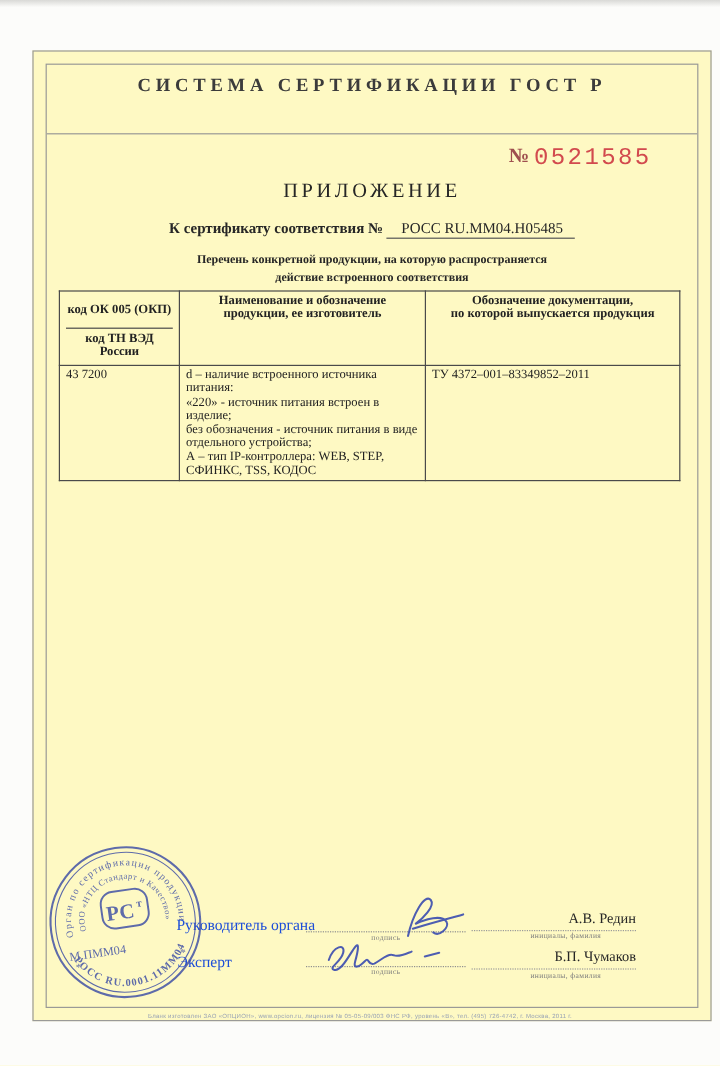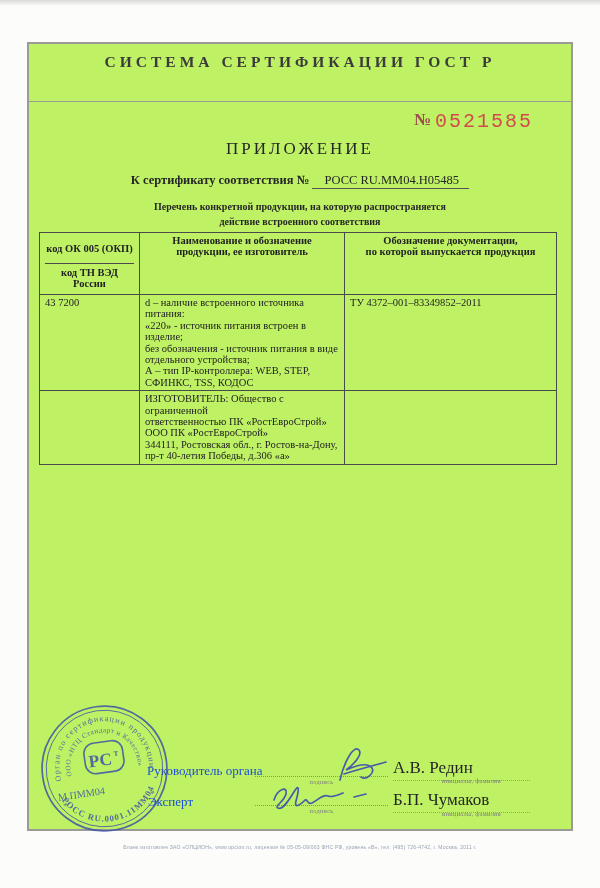--- a/index.html
+++ b/index.html
@@ -7,21 +7,21 @@
     width:600px;height:888px;position:relative;
     background:#fcfcfa;
     font-family:"Liberation Serif", serif;
     color:#2c2c2c; overflow:hidden;
   }
   .scan-edge{position:absolute;top:0;left:0;right:0;height:6px;
     background:linear-gradient(#d9d9d6, rgba(255,255,255,0));}
 
   
   .frame{position:absolute;left:27px;top:42px;width:544px;height:787px;
-    border:1px solid #9a9a97;padding:0;background:#bef264;}
+    border:1px solid #9a9a97;padding:10px;background:#fef9c3;}
   .frame-inner{position:relative;width:100%;height:100%;
     border:1px solid #9a9a97;box-sizing:border-box;}
 
   
   .header-band{position:absolute;top:0;left:0;right:0;height:57px;
     border-bottom:1px solid #9a9a97;text-align:center;}
   .sys-title{margin-top:9px;font-size:15.5px;font-weight:bold;
     letter-spacing:4px;color:#3b3b3b;}
   .agency-sub{margin-top:4px;font-size:11.5px;font-weight:bold;
     letter-spacing:0.2px;color:#3b3b3b;}
@@ -51,22 +51,22 @@
   .c1top,.c1bot{height:28px;display:flex;align-items:center;justify-content:center;
     font-weight:bold;text-align:center;}
   .c1top{border-bottom:1px solid #4a4a4a;}
   td.hcell{font-weight:bold;text-align:center;vertical-align:middle;}
   .preline{white-space:pre-line;}
 
   
   .sig-label{position:absolute;font-size:13px;font-weight:normal;color:#1d4ed8;white-space:nowrap;}
   .sig-line{position:absolute;border-top:1px dotted #8f8f8f;height:0;}
   .tiny-cap{position:absolute;font-size:6.3px;color:#7c7c7c;text-align:center;letter-spacing:0.3px;}
-  .sig-name{position:absolute;font-size:17px;color:#262626;
-    border-bottom:1px dotted #9a9a9a;padding-bottom:2px;white-space:nowrap;}
+  .sig-name{position:absolute;font-size:12px;color:#262626;
+    border-bottom:1px dotted #9a9a9a;padding-bottom:2px;white-space:nowrap;text-align:right;}
   .ink{position:absolute;}
 
   
   .stamp{position:absolute;left:36px;top:700px;width:138px;height:138px;opacity:0.85;}
 
   
   .fineprint{position:absolute;top:844px;left:0;right:0;text-align:center;
     font-size:5px;color:#97a2b4;letter-spacing:0.25px;
     font-family:"Liberation Sans", sans-serif;}
 </style>
@@ -121,29 +121,20 @@
         <tr style="height:70px">
           <td>43 7200</td>
           <td class="preline">d – наличие встроенного источника питания:
 «220» - источник питания встроен в изделие;
 без обозначения - источник питания в виде
 отдельного устройства;
 А – тип IP-контроллера: WEB, STEP,
 СФИНКС, TSS, КОДОС</td>
           <td>ТУ 4372–001–83349852–2011</td>
         </tr>
-        <tr style="height:64px">
-          <td></td>
-          <td class="preline">ИЗГОТОВИТЕЛЬ: Общество с ограниченной
-ответственностью ПК «РостЕвроСтрой»
-ООО ПК «РостЕвроСтрой»
-344111, Ростовская обл., г. Ростов-на-Дону,
-пр-т 40-летия Победы, д.306 «а»</td>
-          <td></td>
-        </tr>
       </tbody>
         </table>
 
     </div>
   </div>
 
   <div class="sig-label" style="left:147px;top:763px">Руководитель органа</div>
   <div class="sig-line" style="left:255px;top:776px;width:133px"></div>
   <div class="tiny-cap" style="left:255px;top:778px;width:133px">подпись</div>
   <div class="sig-name" style="left:393px;top:758px;width:137px">А.В. Редин</div>

